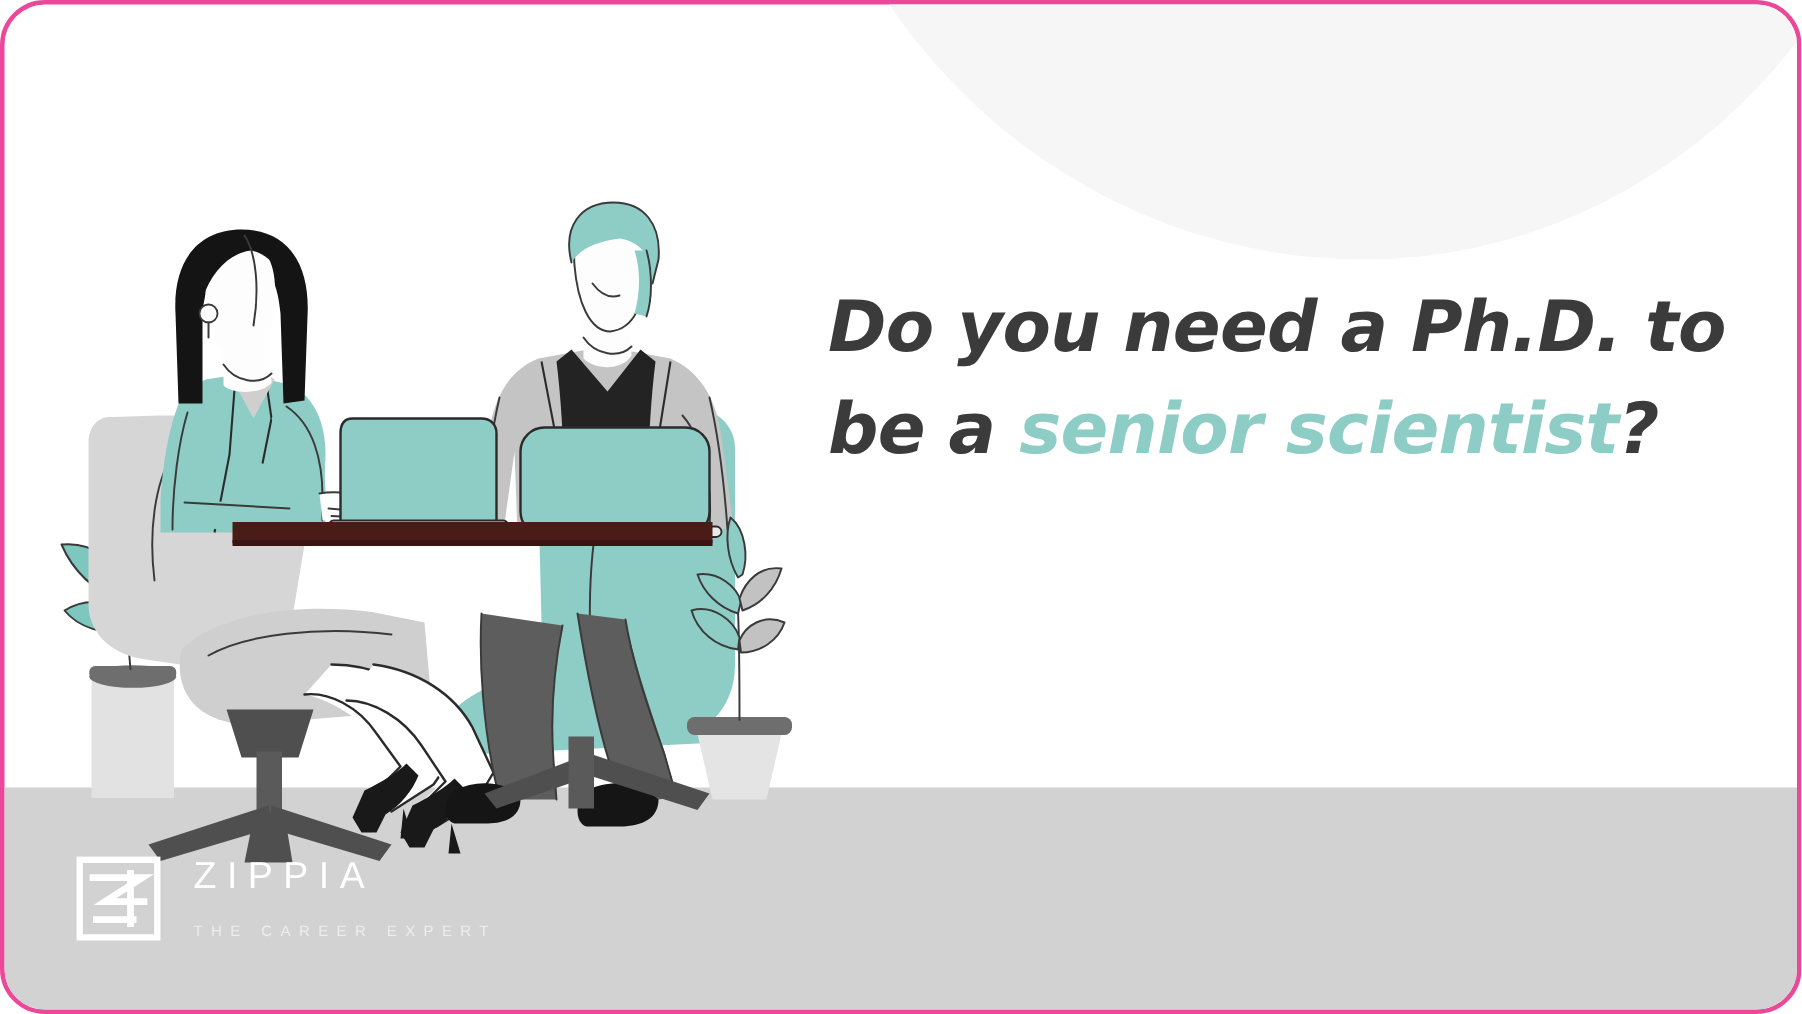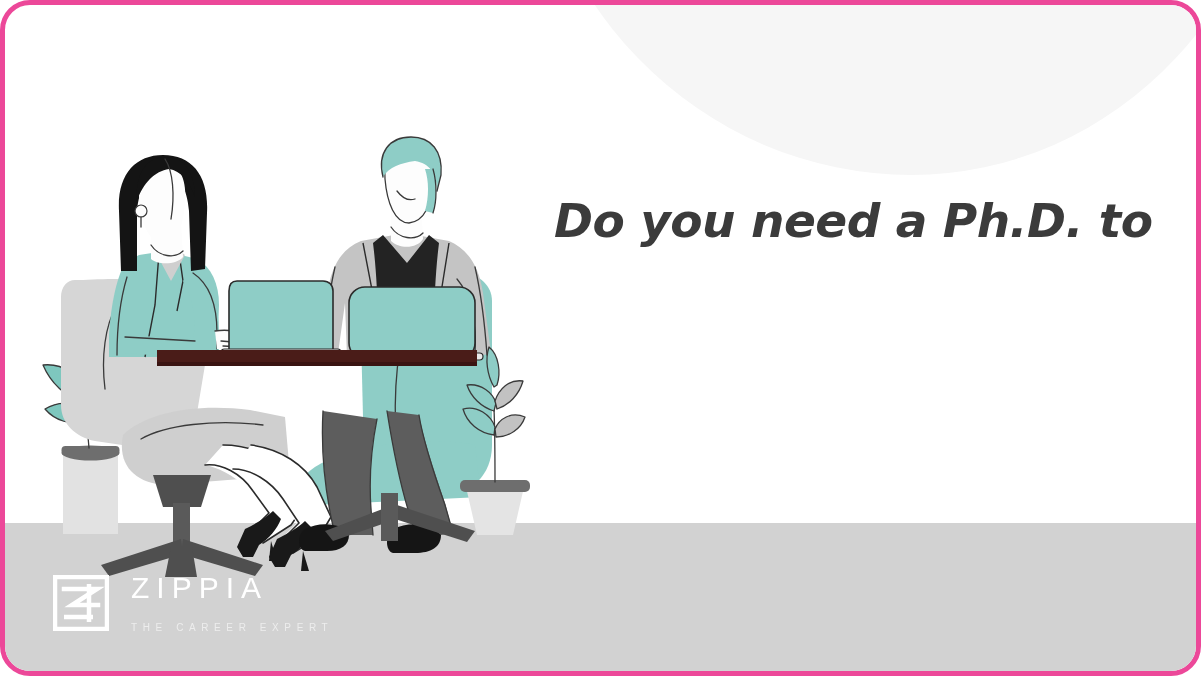--- a/index.html
+++ b/index.html
@@ -10,21 +10,21 @@
   body {
     font-family: "Liberation Sans", sans-serif;
   }
 
   #card {
     position: relative;
     width: 1201px;
     height: 676px;
     background: #ffffff;
     border-radius: 30px;
-    border: 5px solid #ec4899;
+    border: 3px solid #ec4899;
     box-sizing: border-box;
     overflow: hidden;
   }
 
   
   .top-blob {
     position: absolute;
     left: 520px;
     top: -300px;
     width: 760px;
@@ -73,21 +73,21 @@
     height: 56px;
     flex: none;
   }
   .logo-text {
     margin-left: 22px;
     display: block;
   }
   .logo-word {
     display: block;
     font-family: "Liberation Sans", sans-serif;
-    font-size: 30px;
+    font-size: 25px;
     font-weight: 400;
     letter-spacing: 7px;
     color: #ffffff;
     line-height: 1;
   }
   .logo-tag {
     display: block;
     margin-top: 20px;
     font-family: "Liberation Sans", sans-serif;
     font-size: 10px;
@@ -298,20 +298,21 @@
       <path d="M489 406 C476 402 466 392 462 380 C476 378 488 388 491 398 Z" class="olt"></path>
       <path d="M492 404 C504 400 514 390 518 376 C504 374 494 384 490 396 Z" fill="#c2c2c2"></path>
       <path d="M492 404 C504 400 514 390 518 376 C504 374 494 384 490 396 Z" class="olt"></path>
       <path d="M489 382 C482 370 480 354 484 342 C494 350 496 368 492 380 Z" fill="#8ecdc6"></path>
       <path d="M489 382 C482 370 480 354 484 342 C494 350 496 368 492 380 Z" class="olt"></path>
     </g>
   </svg>
 
   <div class="headline">
     <div>Do you need a Ph.D. to</div>
+    <div><span>be a </span><span class="accent">senior scientist</span><span>?</span></div>
   </div>
 
   <div class="logo">
     <svg class="logo-mark" viewBox="0 0 56 56">
       <path d="M2 2 H54 V54 H2 Z" fill="none" stroke="#ffffff" stroke-width="4.5"></path>
       <path d="M11 14 H44 L19 30 H45" fill="none" stroke="#ffffff" stroke-width="4.5" stroke-linecap="square" stroke-linejoin="miter"></path>
       <path d="M36 9 L36 47" stroke="#ffffff" stroke-width="4.5"></path>
       <path d="M11 42 H40" stroke="#ffffff" stroke-width="4.5"></path>
     </svg>
     <span class="logo-text">

